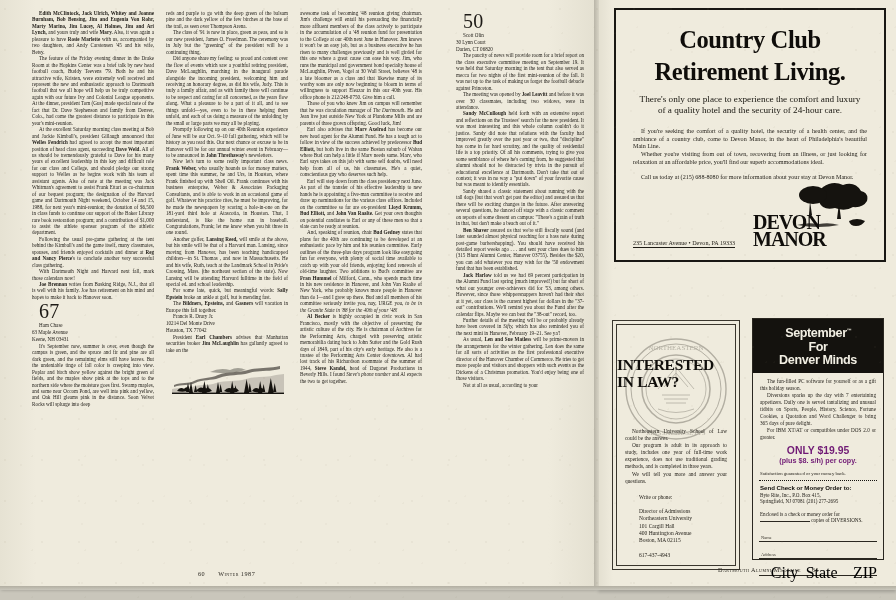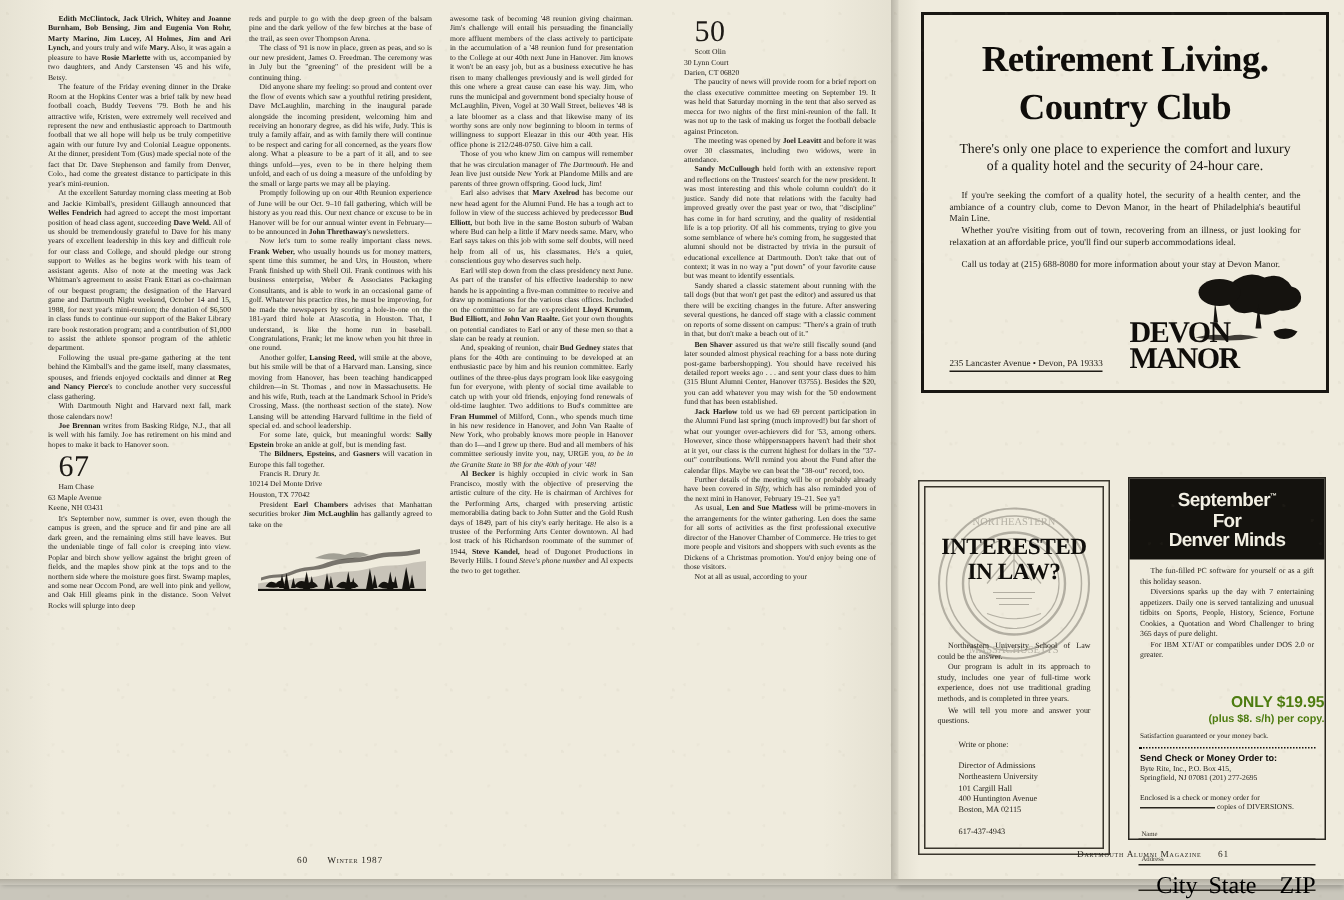--- a/index.html
+++ b/index.html
@@ -76,39 +76,39 @@
   .dev-logo{position:absolute;right:10px;bottom:6px;width:118px;height:70px;}
   .dev-logo .word{position:absolute;left:0;bottom:2px;font-size:20px;line-height:19px;
     font-weight:bold;color:#100e0b;letter-spacing:-1px;font-family:"Liberation Serif",serif;}
 
   
   #ad-law{left:612px;top:320px;width:126px;height:248px;
     border:1.2px solid #3a362d;}
   #ad-law .inner{position:absolute;inset:3px;border:1.2px solid #3a362d;overflow:hidden;}
   .law-seal{position:absolute;left:50%;top:12px;transform:translateX(-50%);
             width:104px;height:104px;opacity:.33;}
-  .law-h{position:relative;z-index:3;text-align:center;font-weight:bold;
+  .law-h{position:relative;z-index:3;font-weight:bold;
          font-size:15.5px;line-height:16.5px;color:#100e0b;margin-top:32px;letter-spacing:-.3px;}
   .law-body{position:relative;z-index:3;margin:38px 8px 0 8px;font-size:5.3px;
             line-height:7.1px;text-align:justify;color:#201d17;}
   .law-body p{margin:0;text-indent:7px;}
   .law-write{margin:9px 0 0 22px;font-size:5.3px;line-height:7.1px;color:#201d17;}
   .law-addr{margin:7px 0 0 22px;font-size:5.5px;line-height:7.4px;color:#201d17;}
   .law-phone{margin:7px 0 0 22px;font-size:5.5px;color:#201d17;}
 
   
   #ad-div{left:752px;top:318px;width:130px;height:240px;border:1.2px solid #2a2720;}
   .div-head{background:#14120e;color:#f2efe3;text-align:center;padding:5px 0 6px 0;}
   .div-head .l{font-size:12.6px;line-height:13.4px;font-weight:bold;
     font-family:"Liberation Sans",sans-serif;letter-spacing:-.4px;}
   .div-head .tm{font-size:4.6px;vertical-align:super;}
   .div-body{margin:5px 7px 0 7px;font-size:5.2px;line-height:7px;text-align:justify;color:#201d17;}
   .div-body p{margin:0;text-indent:7px;}
-  .div-price{text-align:right;font-family:"Liberation Sans",sans-serif;font-weight:bold;
-             color:#4d7c0f;margin-top:22px;}
+  .div-price{text-align:center;font-family:"Liberation Sans",sans-serif;font-weight:bold;
+             color:#701a75;margin-top:4px;}
   .div-price .p1{font-size:10.4px;line-height:11.5px;}
   .div-price .p2{font-size:7.2px;line-height:8.6px;}
   .div-guar{margin:5px 7px 0 7px;font-size:4.8px;color:#201d17;}
   .div-dots{margin:4px 6px 3px 6px;border-top:1.6px dotted #14120e;height:0;}
   .div-send{margin:0 7px;font-family:"Liberation Sans",sans-serif;font-weight:bold;
             font-size:6.1px;color:#100e0b;}
   .div-small{margin:1px 7px 0 7px;font-size:5.1px;line-height:6.6px;color:#201d17;}
   .div-encl{margin:6px 7px 0 7px;font-size:5.1px;line-height:6.6px;color:#201d17;}
   .div-ul{display:inline-block;width:50px;border-bottom:.7px solid #2a2720;}
   .fields{margin:6px 6px 0 6px;}
@@ -205,22 +205,22 @@
     <p>Sandy shared a classic statement about running with the tall dogs (but that won't get past the editor) and assured us that there will be exciting changes in the future. After answering several questions, he danced off stage with a classic comment on reports of some dissent on campus: "There's a grain of truth in that, but don't make a beach out of it."</p>
     <p><b>Ben Shaver</b> assured us that we're still fiscally sound (and later sounded almost physical reaching for a bass note during post-game barbershopping). You should have received his detailed report weeks ago . . . and sent your class dues to him (315 Blunt Alumni Center, Hanover 03755). Besides the $20, you can add whatever you may wish for the '50 endowment fund that has been established.</p>
     <p><b>Jack Harlow</b> told us we had 69 percent participation in the Alumni Fund last spring (much improved!) but far short of what our younger over-achievers did for '53, among others. However, since those whippersnappers haven't had their shot at it yet, our class is the current highest for dollars in the "37-out" contributions. We'll remind you about the Fund after the calendar flips. Maybe we can beat the "38-out" record, too.</p>
     <p>Further details of the meeting will be or probably already have been covered in <i>Sifty,</i> which has also reminded you of the next mini in Hanover, February 19–21. See ya'!</p>
     <p>As usual, <b>Len and Sue Matless</b> will be prime-movers in the arrangements for the winter gathering. Len does the same for all sorts of activities as the first professional executive director of the Hanover Chamber of Commerce. He tries to get more people and visitors and shoppers with such events as the Dickens of a Christmas promotion. You'd enjoy being one of those visitors.</p>
     <p>Not at all as usual, according to your</p>
   </div>
 
   <div class="ad" id="ad-devon">
     <div class="inner">
+      <div class="dev-h1">Country Club</div>
       <div class="dev-h1">Retirement Living.</div>
-      <div class="dev-h1">Country Club</div>
       <div class="dev-sub">There's only one place to experience the comfort and luxury of a quality hotel and the security of 24-hour care.</div>
       <div class="dev-body">
         <p>If you're seeking the comfort of a quality hotel, the security of a health center, and the ambiance of a country club, come to Devon Manor, in the heart of Philadelphia's beautiful Main Line.</p>
         <p>Whether you're visiting from out of town, recovering from an illness, or just looking for relaxation at an affordable price, you'll find our superb accommodations ideal.</p>
       </div>
       <div class="dev-call">Call us today at (215) 688-8080 for more information about your stay at Devon Manor.</div>
       <div class="dev-addr">235 Lancaster Avenue • Devon, PA 19333</div>
       <div class="dev-logo">
         <svg width="118" height="52" viewBox="0 0 118 52" style="position:absolute;right:0;top:0;">
           <g fill="#15130f">

